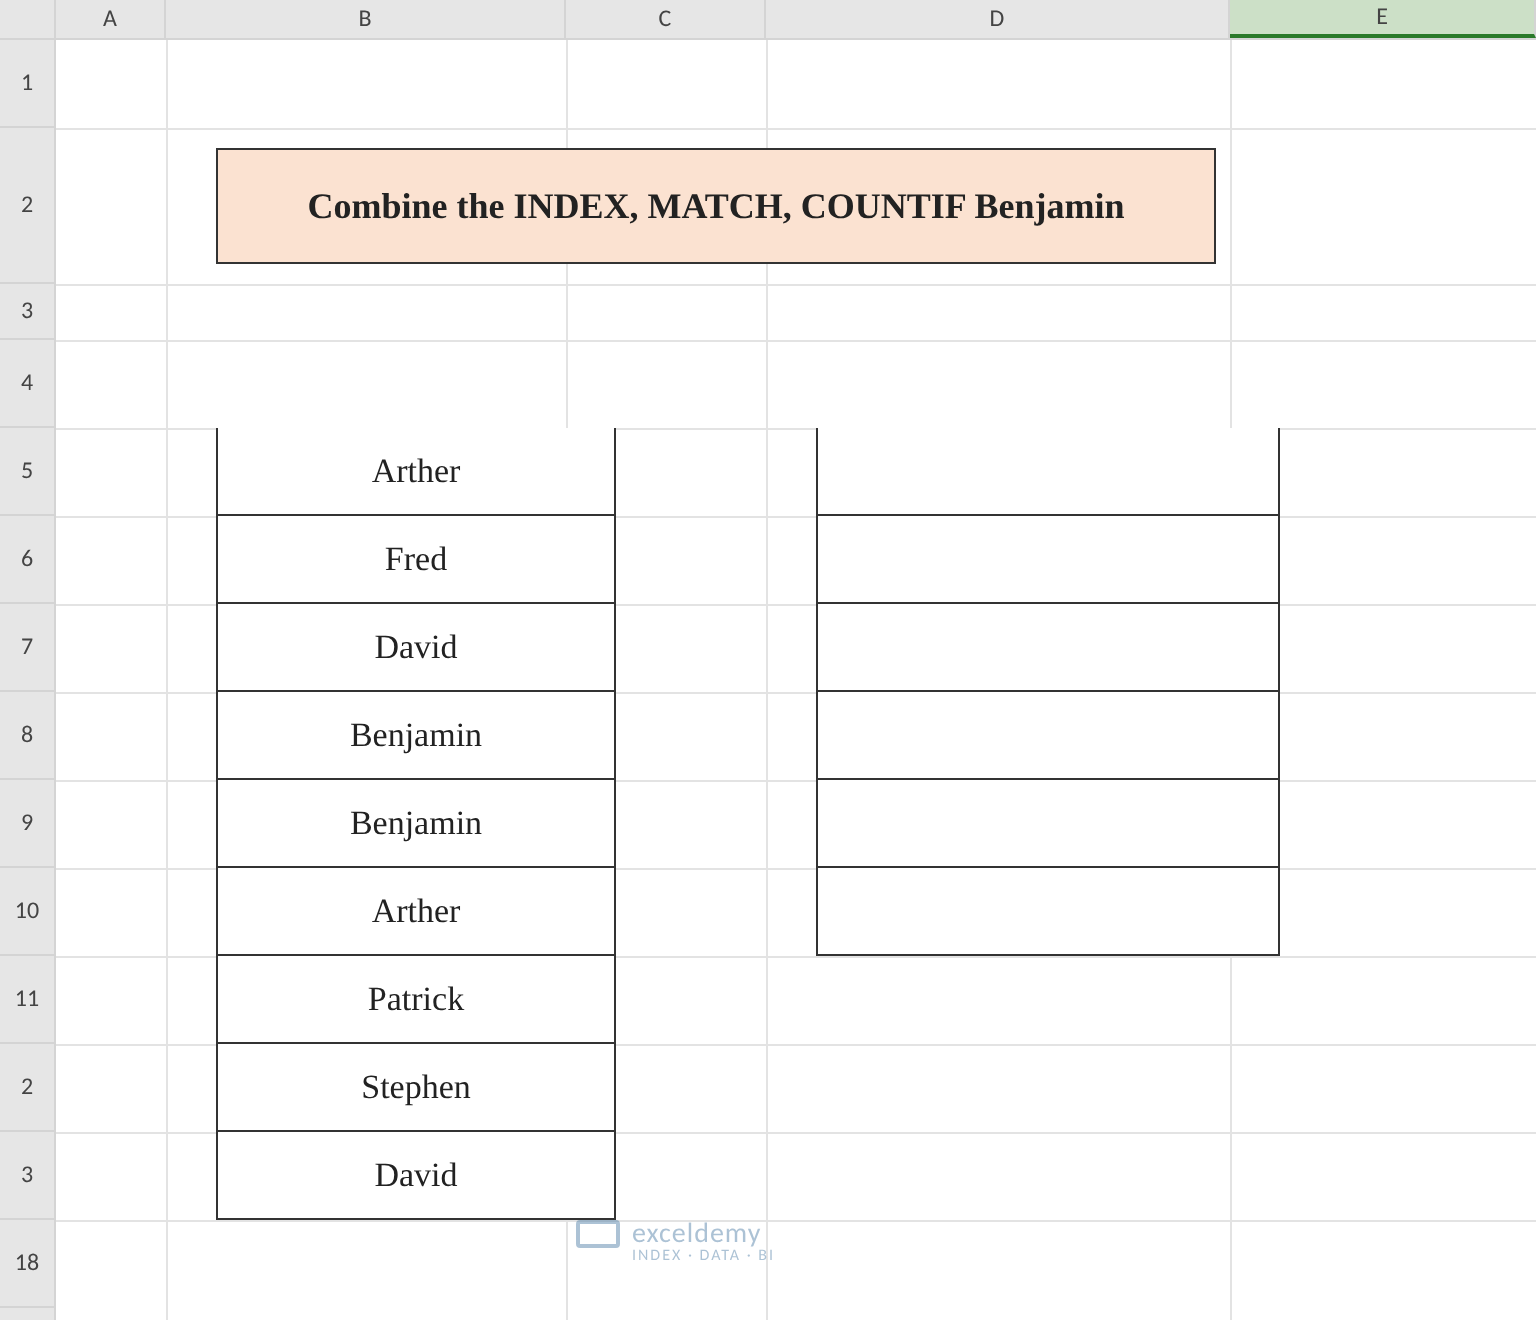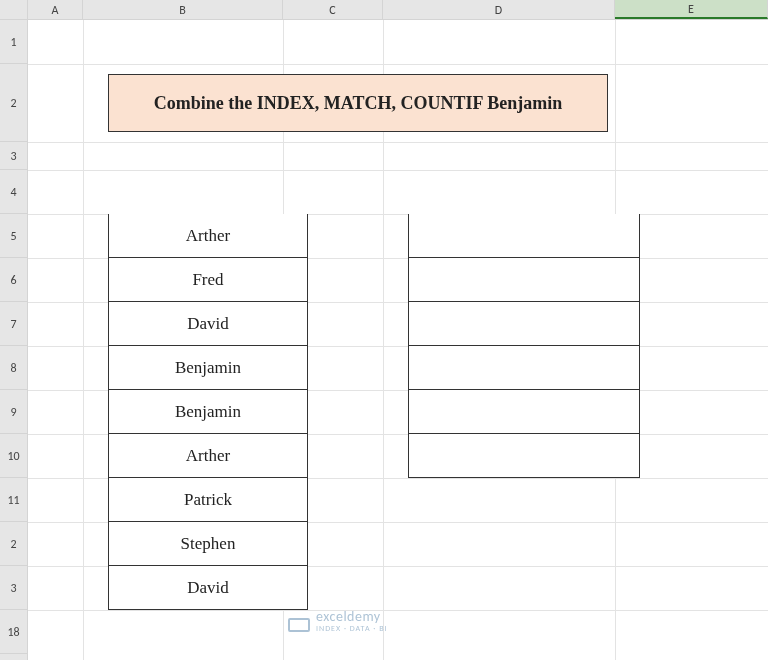--- a/index.html
+++ b/index.html
@@ -100,21 +100,21 @@
     align-items: center;
     justify-content: center;
     font-family: Georgia, 'Times New Roman', serif;
     font-size: 17px;
     color: #222;
     background: #fff;
   }
   .watermark {
     position: absolute;
     display: flex;
-    align-items: flex-end;
+    align-items: flex-start;
     gap: 6px;
     opacity: 0.45;
     color: #4a7aa3;
     font-size: 11px;
   }
   .watermark .logo {
     width: 22px; height: 14px;
     border: 2px solid #4a7aa3;
     border-radius: 2px;
     position: relative;

